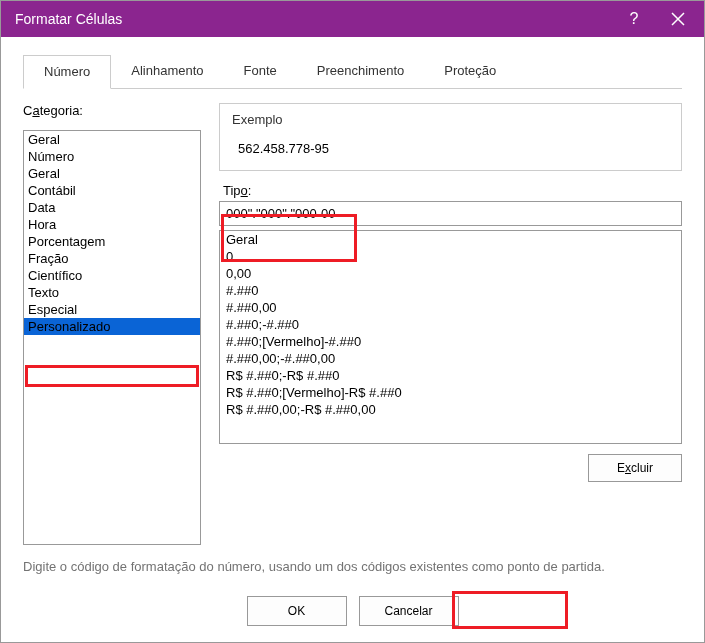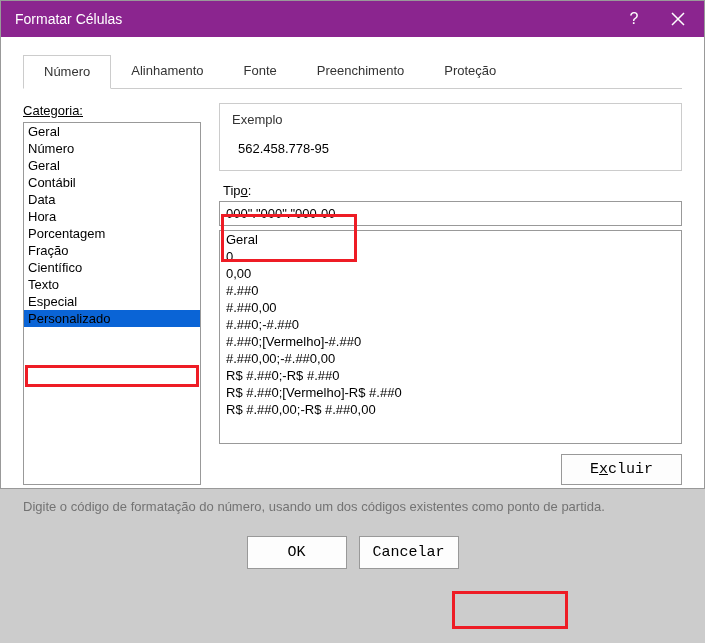--- a/index.html
+++ b/index.html
@@ -1,44 +1,44 @@
 <!DOCTYPE html>
 <html><head>
 <meta charset="utf-8">
 <style>
 * { box-sizing: border-box; margin: 0; padding: 0; }
 body { font-family: "Segoe UI", Tahoma, sans-serif; font-size: 13px; background: #ccc; width: 705px; height: 643px; overflow: hidden; }
-.dialog { width: 705px; height: 489px; background: #fff; display: flex; flex-direction: column; border: 1px solid #999; }
+.dialog { width: 705px; height: 643px; background: #fff; display: flex; flex-direction: column; border: 1px solid #999; }
 .titlebar { background: #8b258f; color: #fff; height: 36px; display: flex; align-items: center; padding: 0 4px 0 14px; }
 .titlebar .title { flex: 1; font-size: 14px; }
 .titlebar .tbbtn { width: 44px; height: 36px; display: flex; align-items: center; justify-content: center; font-size: 16px; color: #fff; }
 .titlebar .tbbtn svg { width: 14px; height: 14px; stroke: #fff; stroke-width: 1.5; fill: none; }
 .body { flex: 1; padding: 14px 22px 10px 22px; display: flex; flex-direction: column; position: relative; }
 .tabs { display: flex; border-bottom: 1px solid #ccc; margin-top: 4px; }
 .tab { padding: 8px 20px 9px 20px; font-size: 13px; color: #333; position: relative; }
 .tab.active { border: 1px solid #ccc; border-bottom: 1px solid #fff; margin-bottom: -1px; background: #fff; }
 .content { flex: 1; display: flex; padding-top: 14px; gap: 18px; }
 .leftcol { width: 178px; display: flex; flex-direction: column; }
-.lbl { font-size: 13px; margin-bottom: 4px; text-decoration: underline; }
+.lbl { font-size: 13px; margin-bottom: 12px; }
 .und { text-decoration: underline; }
 .listbox { flex: 1; border: 1px solid #999; background: #fff; overflow: hidden; position: relative; }
 .listbox .items { height: 100%; overflow-y: scroll; }
 .listbox .item { padding: 1px 4px; font-size: 13px; }
 .listbox .item.selected { background: #0a64d6; color: #000000; }
 .rightcol { flex: 1; display: flex; flex-direction: column; }
 .fieldset { border: 1px solid #ccc; padding: 8px 12px 12px 12px; margin-bottom: 12px; }
 .fieldset .legend { font-size: 13px; color: #333; margin-bottom: 12px; }
 .sample { padding: 2px 6px; font-size: 13px; }
 .typewrap { position: relative; }
 .typelbl { font-size: 13px; margin-bottom: 3px; padding-left: 4px; }
 .typeinput { width: 100%; padding: 4px 6px; font-size: 13px; border: 1px solid #999; font-family: inherit; }
 .fmtlist { border: 1px solid #999; height: 214px; overflow-y: scroll; margin-top: 4px; }
 .fmtlist .fitem { padding: 1px 6px; font-size: 13px; }
 .btnrow { display: flex; justify-content: flex-end; margin-top: 10px; }
-.btn { border: 1px solid #999; background: #fdfdfd; padding: 6px 28px; font-size: 15px; font-family: Liberation Mono, monospace; }
+.btn { border: 1px solid #999; background: #fdfdfd; padding: 6px 28px; font-size: 12px; font-family: Liberation Sans, sans-serif; }
 .hint { font-size: 13px; color: #737373; margin-top: 14px; }
 .footer { display: flex; justify-content: center; gap: 12px; padding: 12px 22px 16px 22px; }
 .footer .btn { min-width: 100px; padding: 7px 0; text-align: center; }
 .redbox1 { position: absolute; border: 3px solid #ee1c25; pointer-events: none; }
 
 .rb-cat { left: 24px; top: 328px; width: 174px; height: 22px; }
 .rb-type { left: 220px; top: 177px; width: 136px; height: 48px; }
 .rb-ok { left: 452px; top: 591px; width: 116px; height: 38px; }
 ::-webkit-scrollbar { width: 16px; }
 ::-webkit-scrollbar-track { background: #f0f0f0; }

